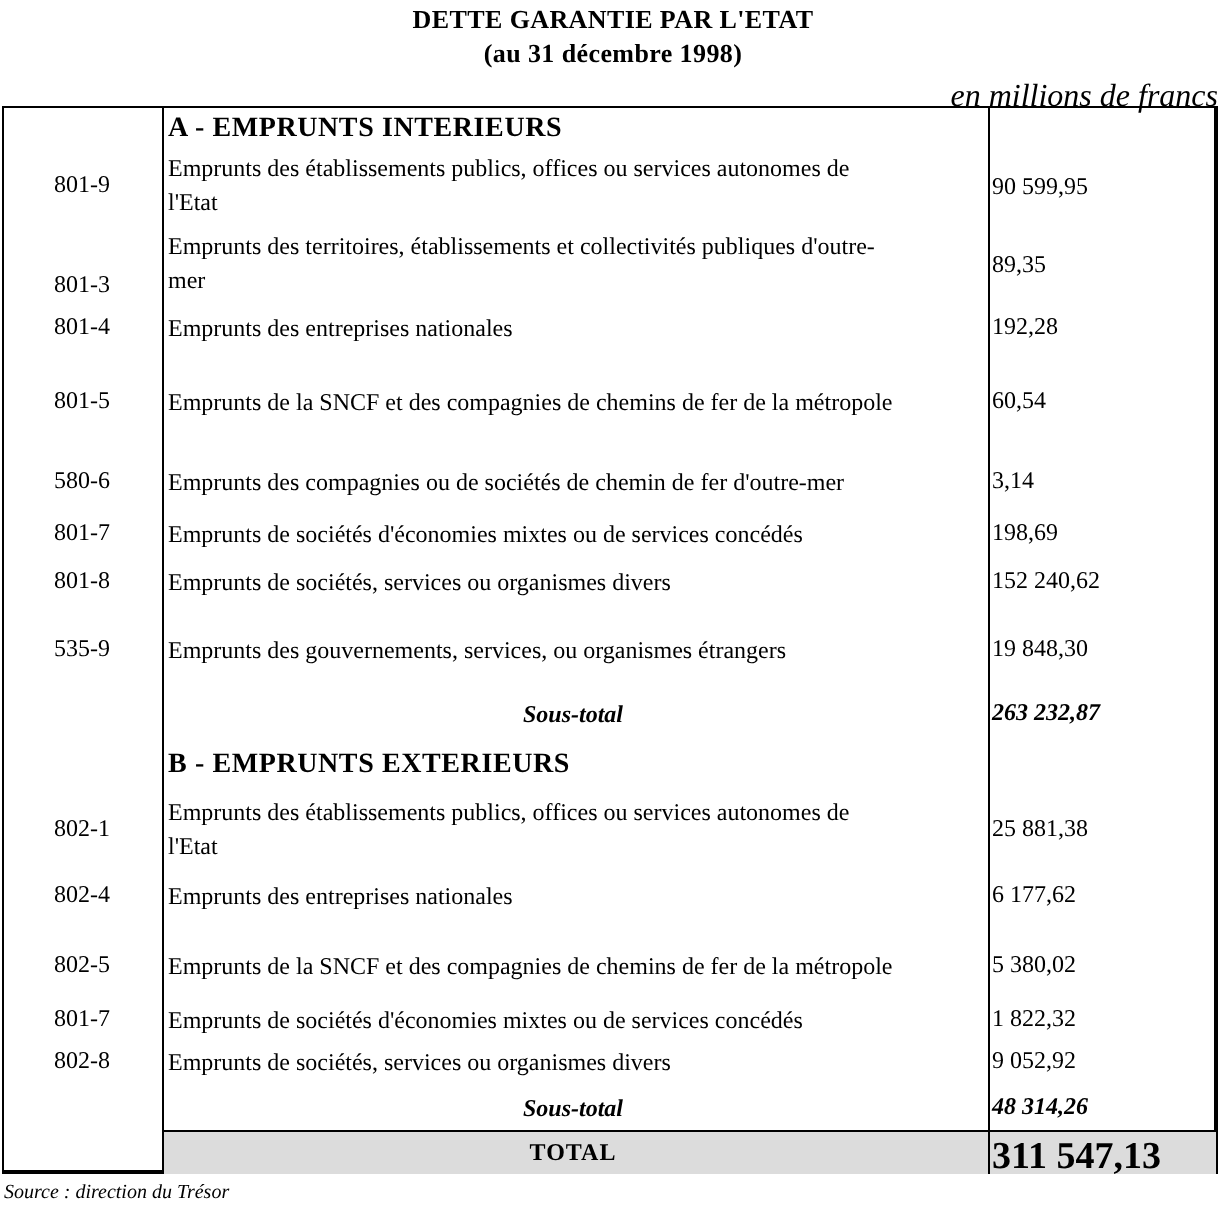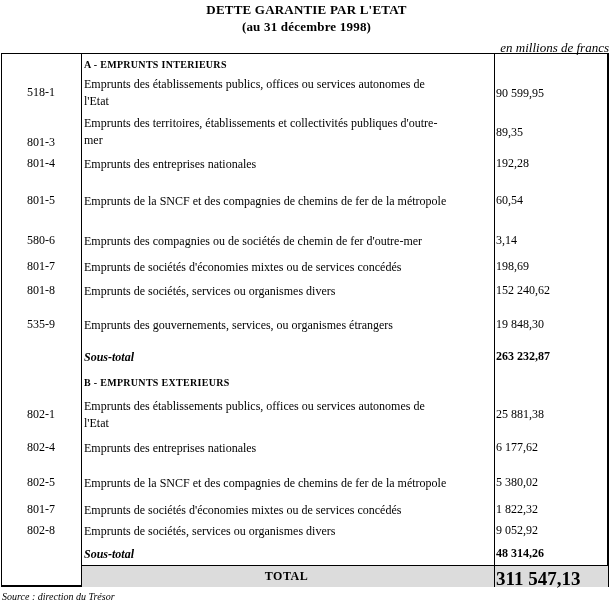--- a/index.html
+++ b/index.html
@@ -7,37 +7,37 @@
     width: 613px; height: 606px; position: relative; overflow: hidden;
     font-family: "Liberation Serif", "DejaVu Serif", serif; color: #000;
   }
   .title {
     position: absolute; left: 0; width: 613px; text-align: center;
     font-weight: bold; font-size: 13px; letter-spacing: 0.2px;
   }
   #t1 { top: 2px; }
   #t2 { top: 19px; }
   .unit {
-    position: absolute; right: 4px; top: 40px; font-style: italic; font-size: 13px;
+    position: absolute; right: 4px; top: 40px; font-style: italic; font-size: 16px;
   }
   .frame {
     position: absolute; left: 1px; top: 53px; width: 608px; height: 534px;
     border: 1px solid #000; border-right: 2px solid #000; border-bottom: 2px solid #000;
     box-sizing: border-box;
   }
   .vline { position: absolute; top: 53px; width: 1px; background: #000; height: 534px; }
   #v1 { left: 81px; }
   #v2 { left: 494px; }
   .row { position: absolute; left: 0; width: 613px; font-size: 12px; }
   .code { position: absolute; left: 2px; width: 78px; text-align: center; }
   .label { position: absolute; left: 84px; width: 405px; line-height: 17px; }
   .val { position: absolute; left: 496px; width: 104px; }
-  .head { font-weight: bold; font-size: 10px; letter-spacing: 0.3px; }
-  .sub-label { text-align: left; font-style: italic; font-weight: bold; }
-  .sub-val { font-weight: bold; }
+  .head { font-weight: bold; font-size: 14px; letter-spacing: 0.3px; }
+  .sub-label { text-align: center; font-style: italic; font-weight: bold; }
+  .sub-val { font-style: italic; font-weight: bold; }
   .total-bg {
     position: absolute; left: 82px; top: 565px; width: 526px; height: 21px;
     background: #dcdcdc; border-top: 1px solid #000;
   }
   .total-label { text-align: center; font-weight: bold; letter-spacing: 0.5px; }
   .total-val { font-weight: bold; font-size: 19px; }
   .source { position: absolute; left: 2px; top: 591px; font-style: italic; font-size: 10px; }
 </style>
 </head>
 <body>
@@ -49,21 +49,21 @@
 <div class="frame"></div>
 <div class="total-bg" style="background: rgb(220, 220, 220);"></div>
 <div id="v1" class="vline"></div>
 <div id="v2" class="vline"></div>
 
 <div class="row" style="top:56px">
   <span class="label head">A - EMPRUNTS INTERIEURS</span>
 </div>
 
 <div class="row" style="top:76px">
-  <span class="code" style="top:9px">518-1</span>
+  <span class="code" style="top:9px">801-9</span>
   <span class="label">Emprunts des établissements publics, offices ou services autonomes de</span>
   <span class="label" style="top:17px">l'Etat</span>
   <span class="val" style="top:10px">90 599,95</span>
 </div>
 
 <div class="row" style="top:115px">
   <span class="code" style="top:20px">801-3</span>
   <span class="label">Emprunts des territoires, établissements et collectivités publiques d'outre-</span>
   <span class="label" style="top:17px">mer</span>
   <span class="val" style="top:10px">89,35</span>

